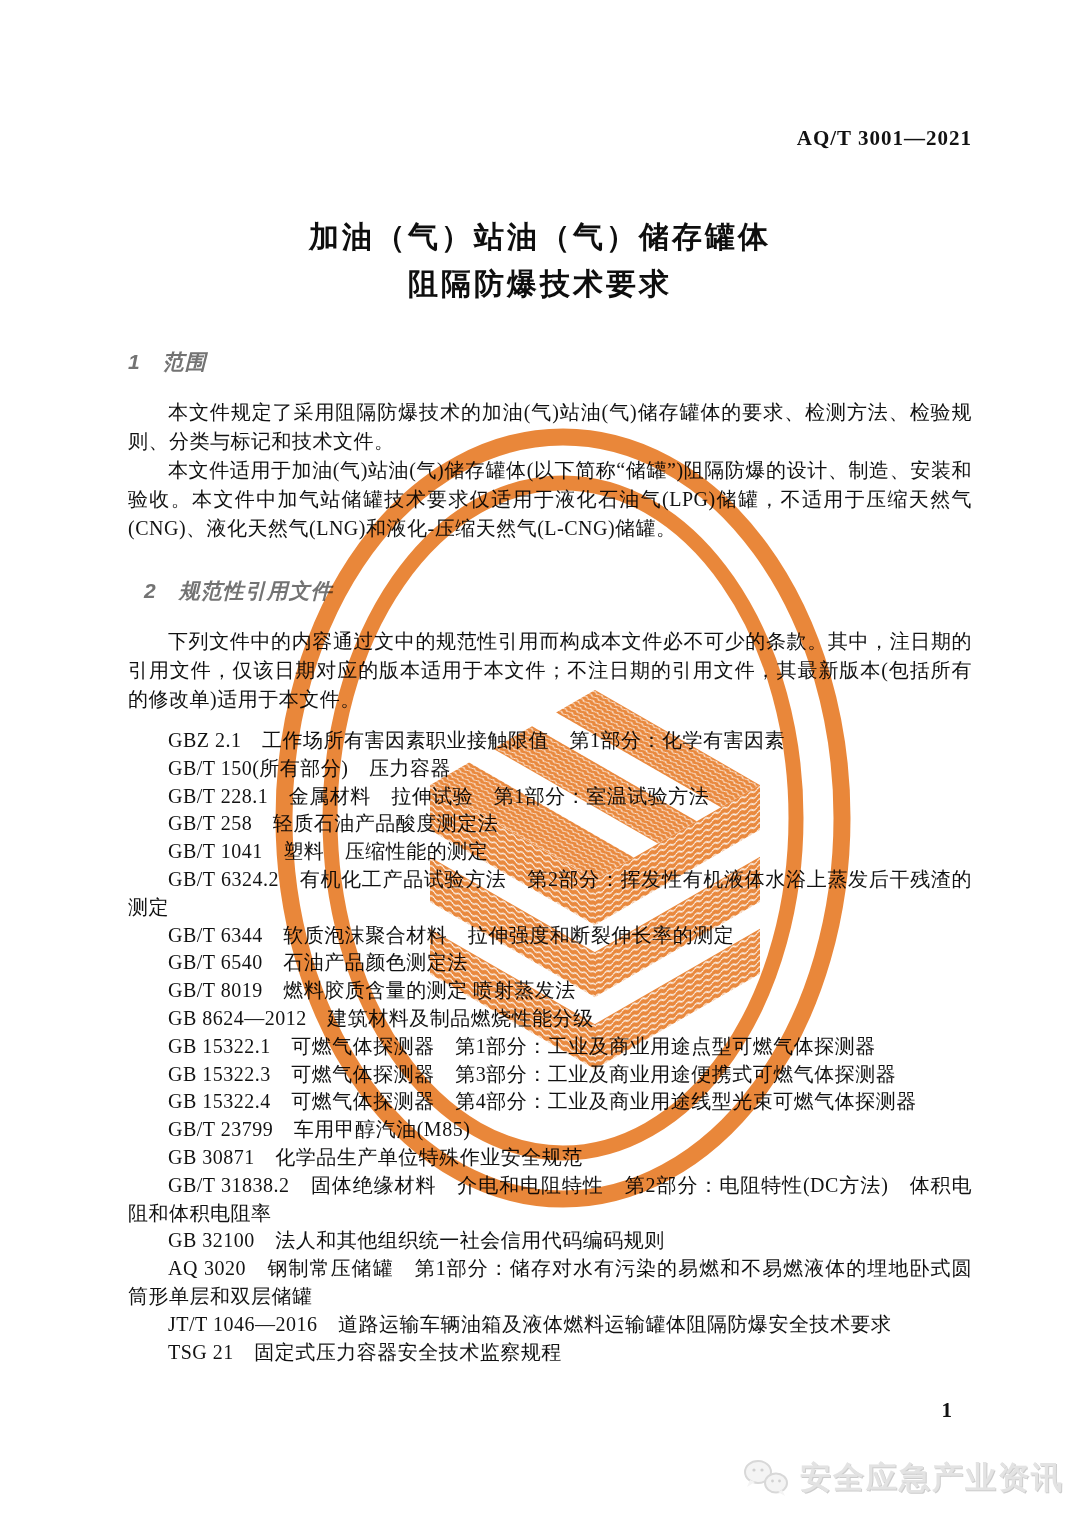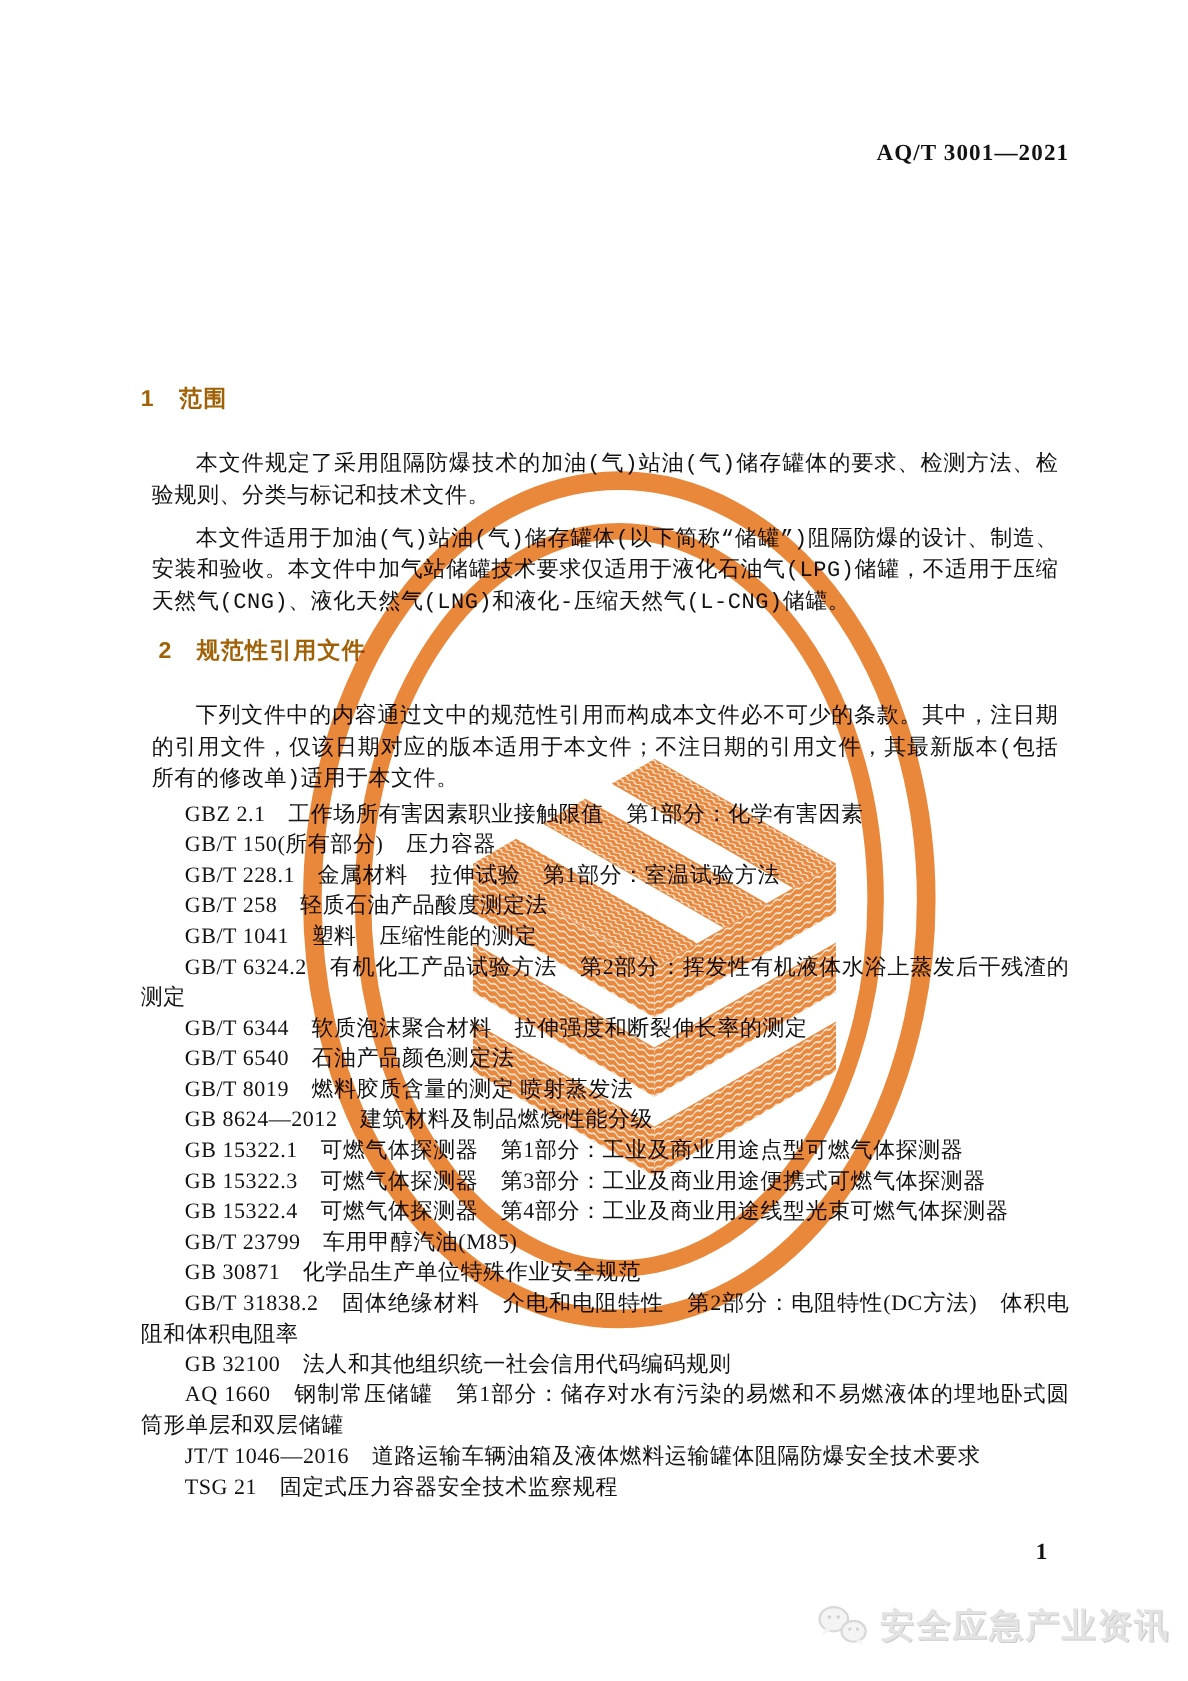--- a/index.html
+++ b/index.html
@@ -16,31 +16,31 @@
     font-weight:bold;font-size:21px;letter-spacing:1px;
   }
   .doc-title{
     position:absolute;top:213px;left:0;width:100%;margin:0;z-index:2;
     text-align:center;font-family:"Liberation Sans","DejaVu Sans",sans-serif;
     font-weight:bold;font-size:30px;line-height:47px;letter-spacing:3px;color:#0e0e0e;
   }
   .sec-heading{
     position:absolute;left:128px;margin:0;z-index:2;
     font-family:"Liberation Sans","DejaVu Sans",sans-serif;
-    font-weight:bold;font-size:21px;letter-spacing:1px;color:#a16207;
+    font-weight:bold;font-size:21px;letter-spacing:1px;color:#737373;font-style:italic;
   }
   .s1{top:348px;}
   .s2{top:577px;margin-left:16px;}
 
   .body-block{
     position:absolute;left:128px;width:844px;z-index:2;
     font-size:20px;line-height:29px;letter-spacing:0.5px;
     text-align:justify;
   }
-  .body-block p{margin:10px;text-indent:2em;font-family:Liberation Mono, monospace;}
+  .body-block p{margin:0;text-indent:2em;}
   .scope-paras{top:398px;}
   .refs-intro{top:627px;}
   .refs-list{top:727px;line-height:27.8px;}
   .ref-line{text-indent:2em;}
 
   .page-num{
     position:absolute;top:1398px;right:128px;z-index:2;
     font-size:21px;font-weight:bold;
   }
 
@@ -58,20 +58,21 @@
   }
   .footer-brand .bubble-icon{flex:0 0 auto;}
 </style>
 </head>
 <body>
 
 <div class="page">
 
   <div class="std-code">AQ/T 3001—2021</div>
 
+  <h1 class="doc-title"><span>加油（气）站油（气）储存罐体</span><br><span>阻隔防爆技术要求</span></h1>
 
   <h2 class="sec-heading s1">1　范围</h2>
 
   <div class="body-block scope-paras">
     <p>本文件规定了采用阻隔防爆技术的加油(气)站油(气)储存罐体的要求、检测方法、检验规则、分类与标记和技术文件。</p>
     <p>本文件适用于加油(气)站油(气)储存罐体(以下简称“储罐”)阻隔防爆的设计、制造、安装和验收。本文件中加气站储罐技术要求仅适用于液化石油气(LPG)储罐，不适用于压缩天然气(CNG)、液化天然气(LNG)和液化-压缩天然气(L-CNG)储罐。</p>
   </div>
 
   <h2 class="sec-heading s2">2　规范性引用文件</h2>
 
@@ -90,21 +91,21 @@
       <div class="ref-line">GB/T 6540　石油产品颜色测定法</div>
       <div class="ref-line">GB/T 8019　燃料胶质含量的测定 喷射蒸发法</div>
       <div class="ref-line">GB 8624—2012　建筑材料及制品燃烧性能分级</div>
       <div class="ref-line">GB 15322.1　可燃气体探测器　第1部分：工业及商业用途点型可燃气体探测器</div>
       <div class="ref-line">GB 15322.3　可燃气体探测器　第3部分：工业及商业用途便携式可燃气体探测器</div>
       <div class="ref-line">GB 15322.4　可燃气体探测器　第4部分：工业及商业用途线型光束可燃气体探测器</div>
       <div class="ref-line">GB/T 23799　车用甲醇汽油(M85)</div>
       <div class="ref-line">GB 30871　化学品生产单位特殊作业安全规范</div>
       <div class="ref-line">GB/T 31838.2　固体绝缘材料　介电和电阻特性　第2部分：电阻特性(DC方法)　体积电阻和体积电阻率</div>
       <div class="ref-line">GB 32100　法人和其他组织统一社会信用代码编码规则</div>
-      <div class="ref-line">AQ 1660　钢制常压储罐　第1部分：储存对水有污染的易燃和不易燃液体的埋地卧式圆筒形单层和双层储罐</div>
+      <div class="ref-line">AQ 3020　钢制常压储罐　第1部分：储存对水有污染的易燃和不易燃液体的埋地卧式圆筒形单层和双层储罐</div>
       <div class="ref-line">JT/T 1046—2016　道路运输车辆油箱及液体燃料运输罐体阻隔防爆安全技术要求</div>
       <div class="ref-line">TSG 21　固定式压力容器安全技术监察规程</div>
     </div>
 
   <div class="page-num">1</div>
 
   <svg class="watermark" width="1080" height="1528" viewBox="0 0 1080 1528">
     <defs>
       <pattern id="wv" width="9" height="6" patternUnits="userSpaceOnUse">
         <rect width="9" height="6" fill="#E8802F"></rect>

